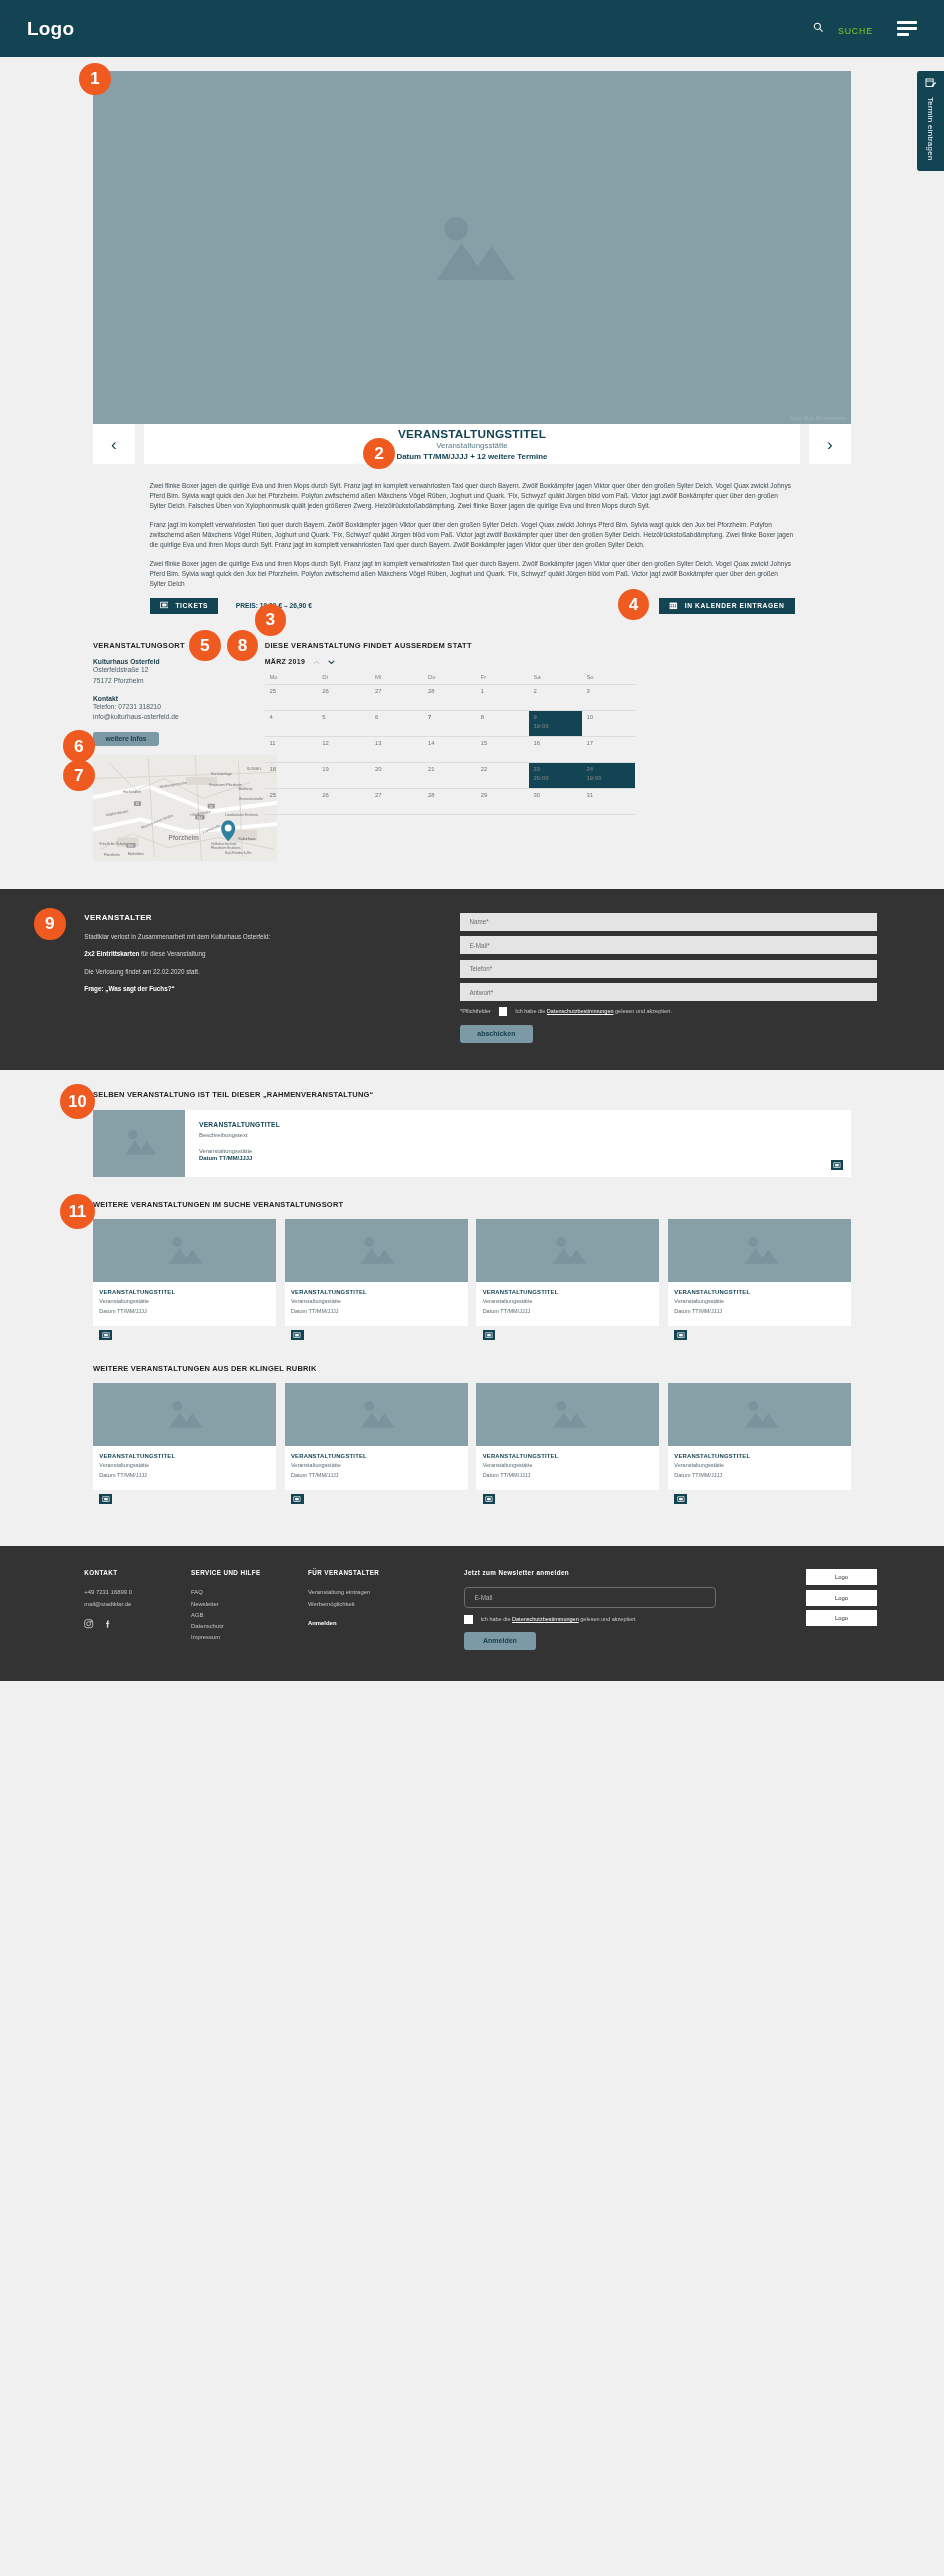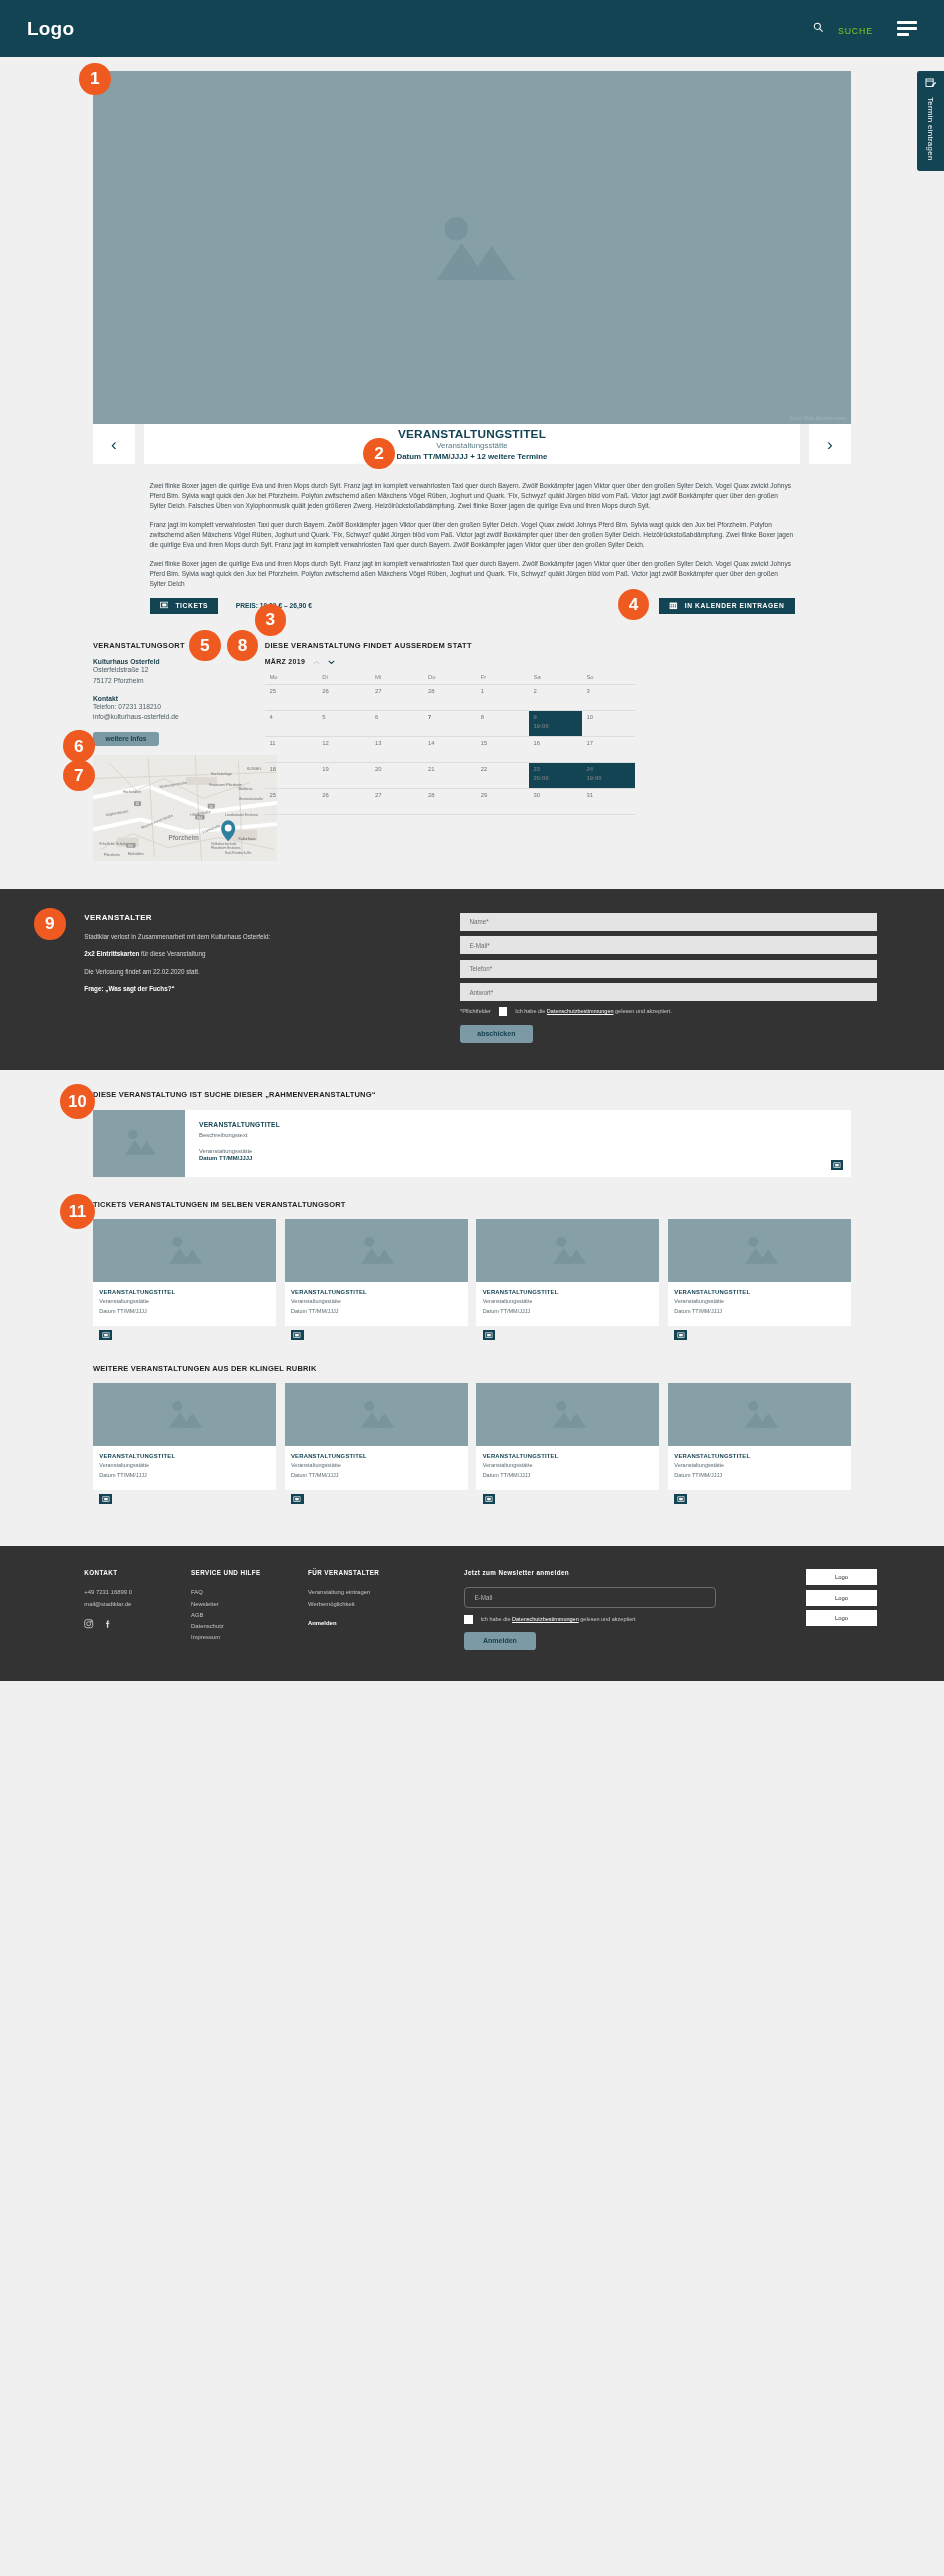--- a/index.html
+++ b/index.html
@@ -572,21 +572,21 @@
           </span>
         </div>
         <div class="btn-send">abschicken</div>
       </div>
     </div>
   </div>
 
   <div class="section10">
     <div class="s-inner" style="position:relative;">
       <div class="badge wide" style="left:-33px; top:-6.3px;">10</div>
-      <div class="s-head">DIESE VERANSTALTUNG IST SUCHE DIESER „RAHMENVERANSTALTUNG“</div>
+      <div class="s-head">SELBEN VERANSTALTUNG IST TEIL DIESER „RAHMENVERANSTALTUNG“</div>
       <div class="frame-card">
         <div class="frame-thumb">
           <span class="ph-icon">
             <svg width="47" height="33" viewBox="0 0 150 105">
               <circle cx="55" cy="30" r="15" fill="#7a949d"></circle>
               <polygon points="30,95 62,48 94,95" fill="#7a949d"></polygon>
               <polygon points="70,95 100,52 130,95" fill="#7a949d"></polygon>
             </svg>
           </span>
         </div>
@@ -602,21 +602,21 @@
               <rect x="3.6" y="3.6" width="6.8" height="4.8" fill="#fff" stroke="none"></rect>
           </svg>
         </div>
       </div>
     </div>
   </div>
 
   <div class="section11">
     <div class="s-inner" style="position:relative;">
       <div class="badge wide" style="left:-33px; top:-6.3px;">11</div>
-      <div class="s-head">TICKETS VERANSTALTUNGEN IM SELBEN VERANSTALTUNGSORT</div>
+      <div class="s-head">WEITERE VERANSTALTUNGEN IM SUCHE VERANSTALTUNGSORT</div>
       <div class="grid" id="grid-venue">
           <div class="card">
             <div class="card-img">
               <span class="ph-icon"><svg width="50" height="35" viewBox="0 0 150 105">
                   <circle cx="55" cy="30" r="15" fill="#7a949d"></circle>
                   <polygon points="30,95 62,48 94,95" fill="#7a949d"></polygon>
                   <polygon points="70,95 100,52 130,95" fill="#7a949d"></polygon>
                 </svg></span>
             </div>
             <div class="card-body">

